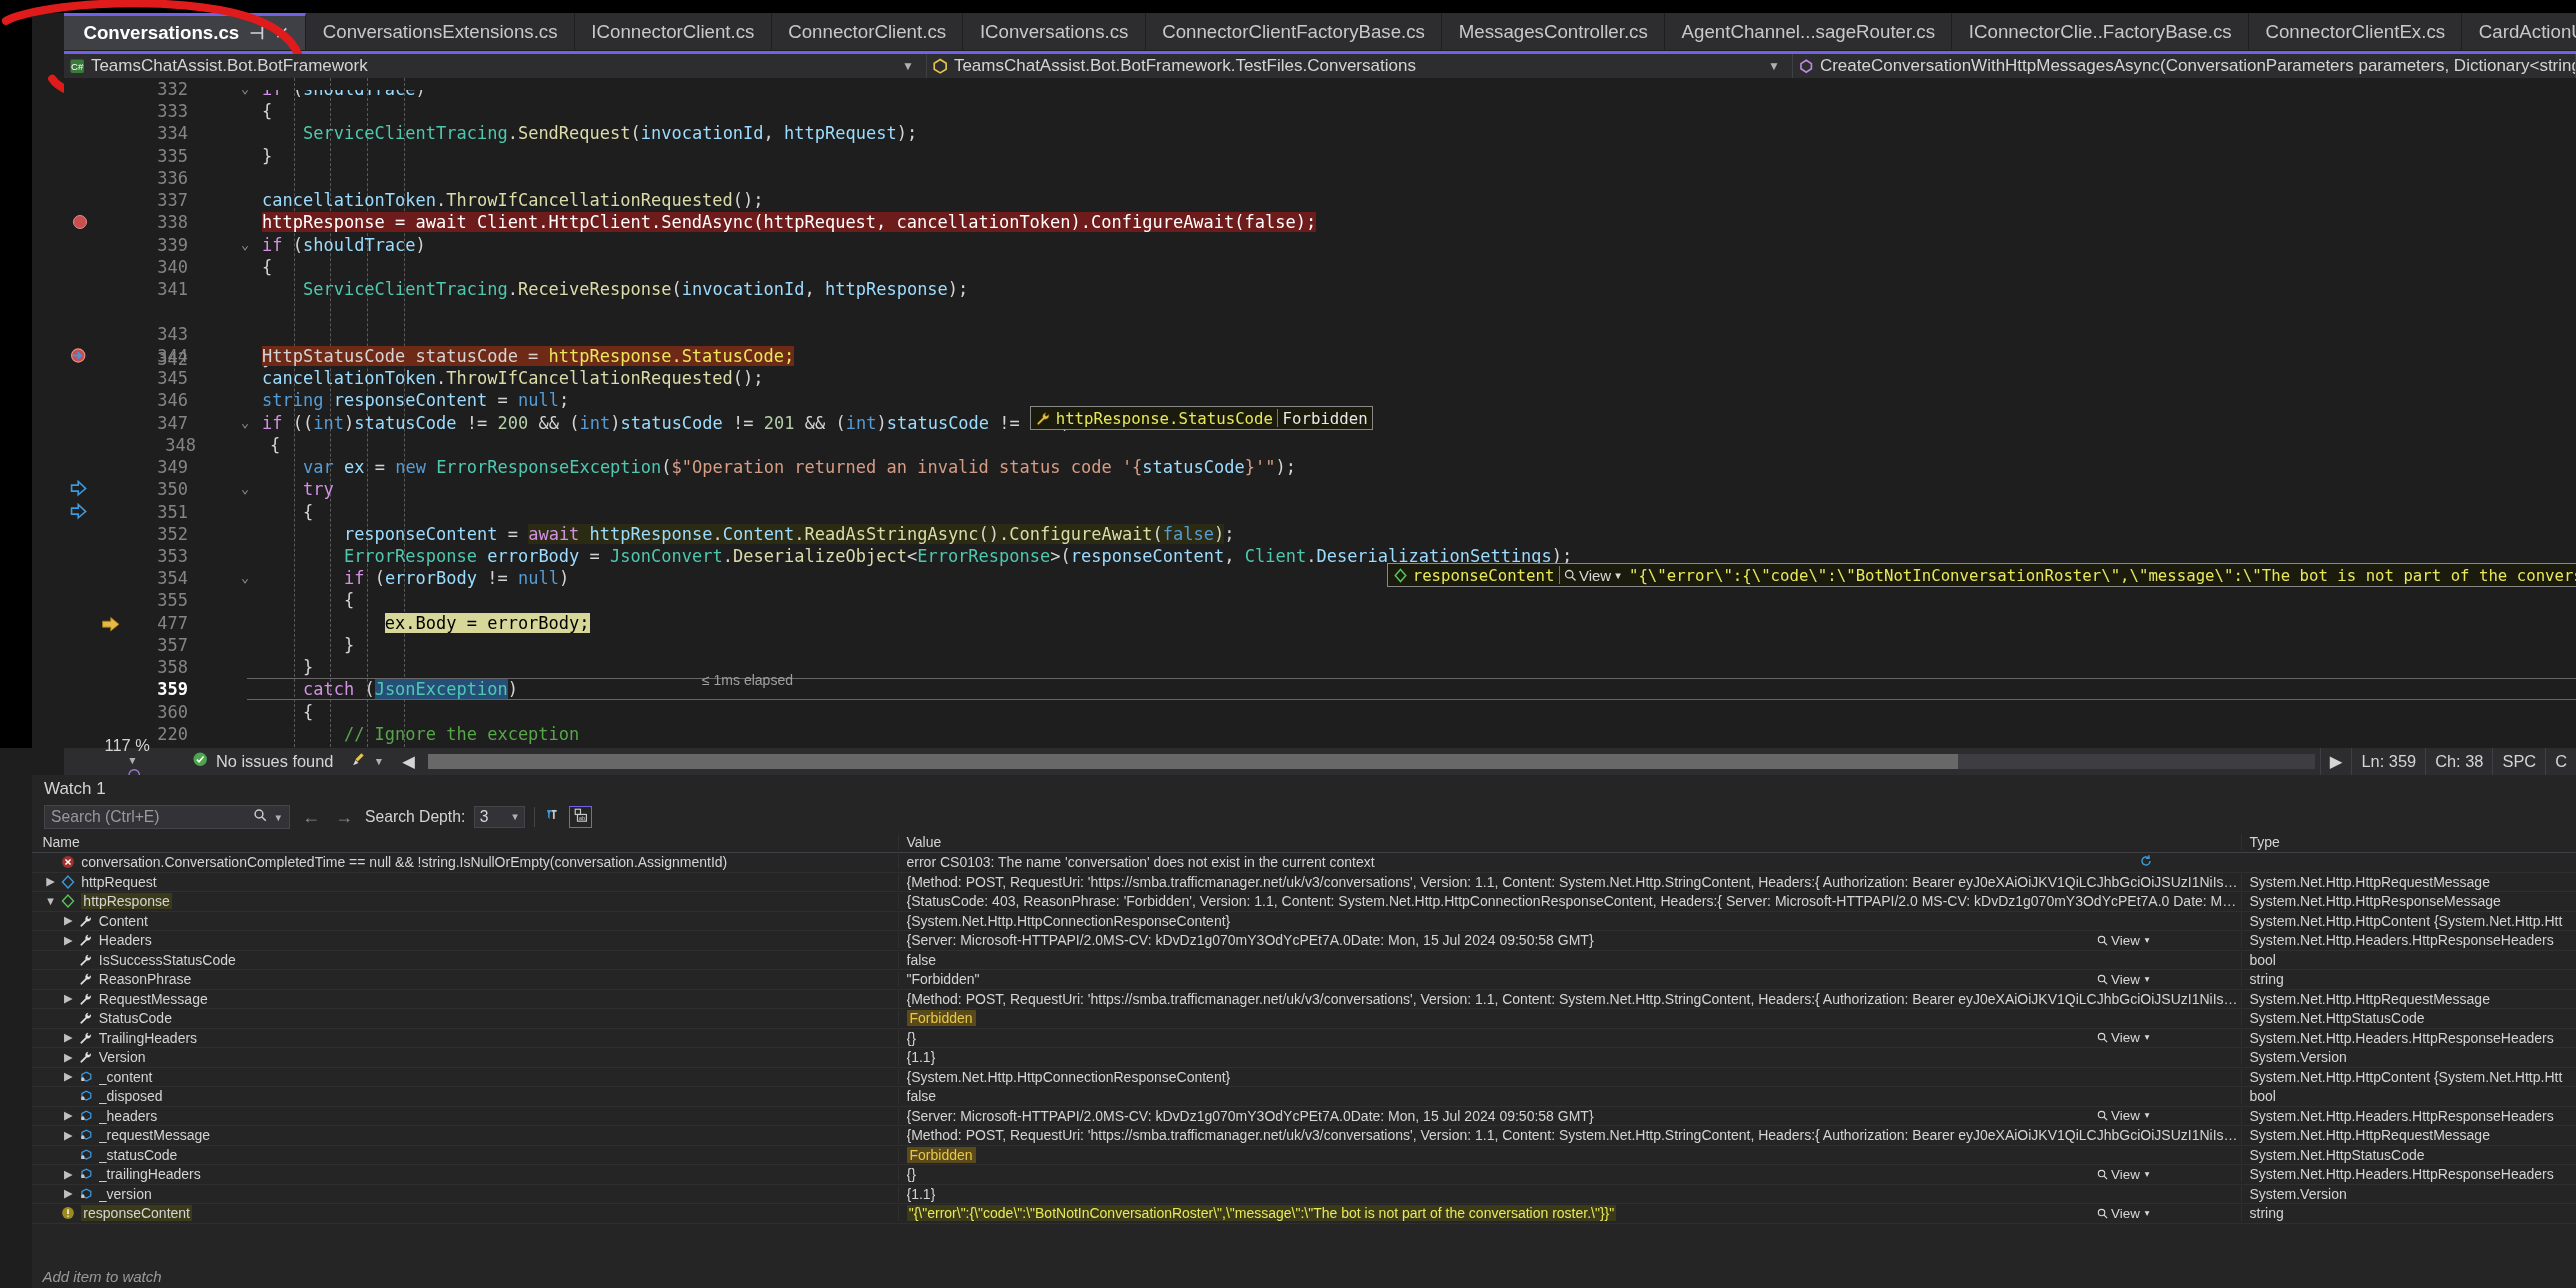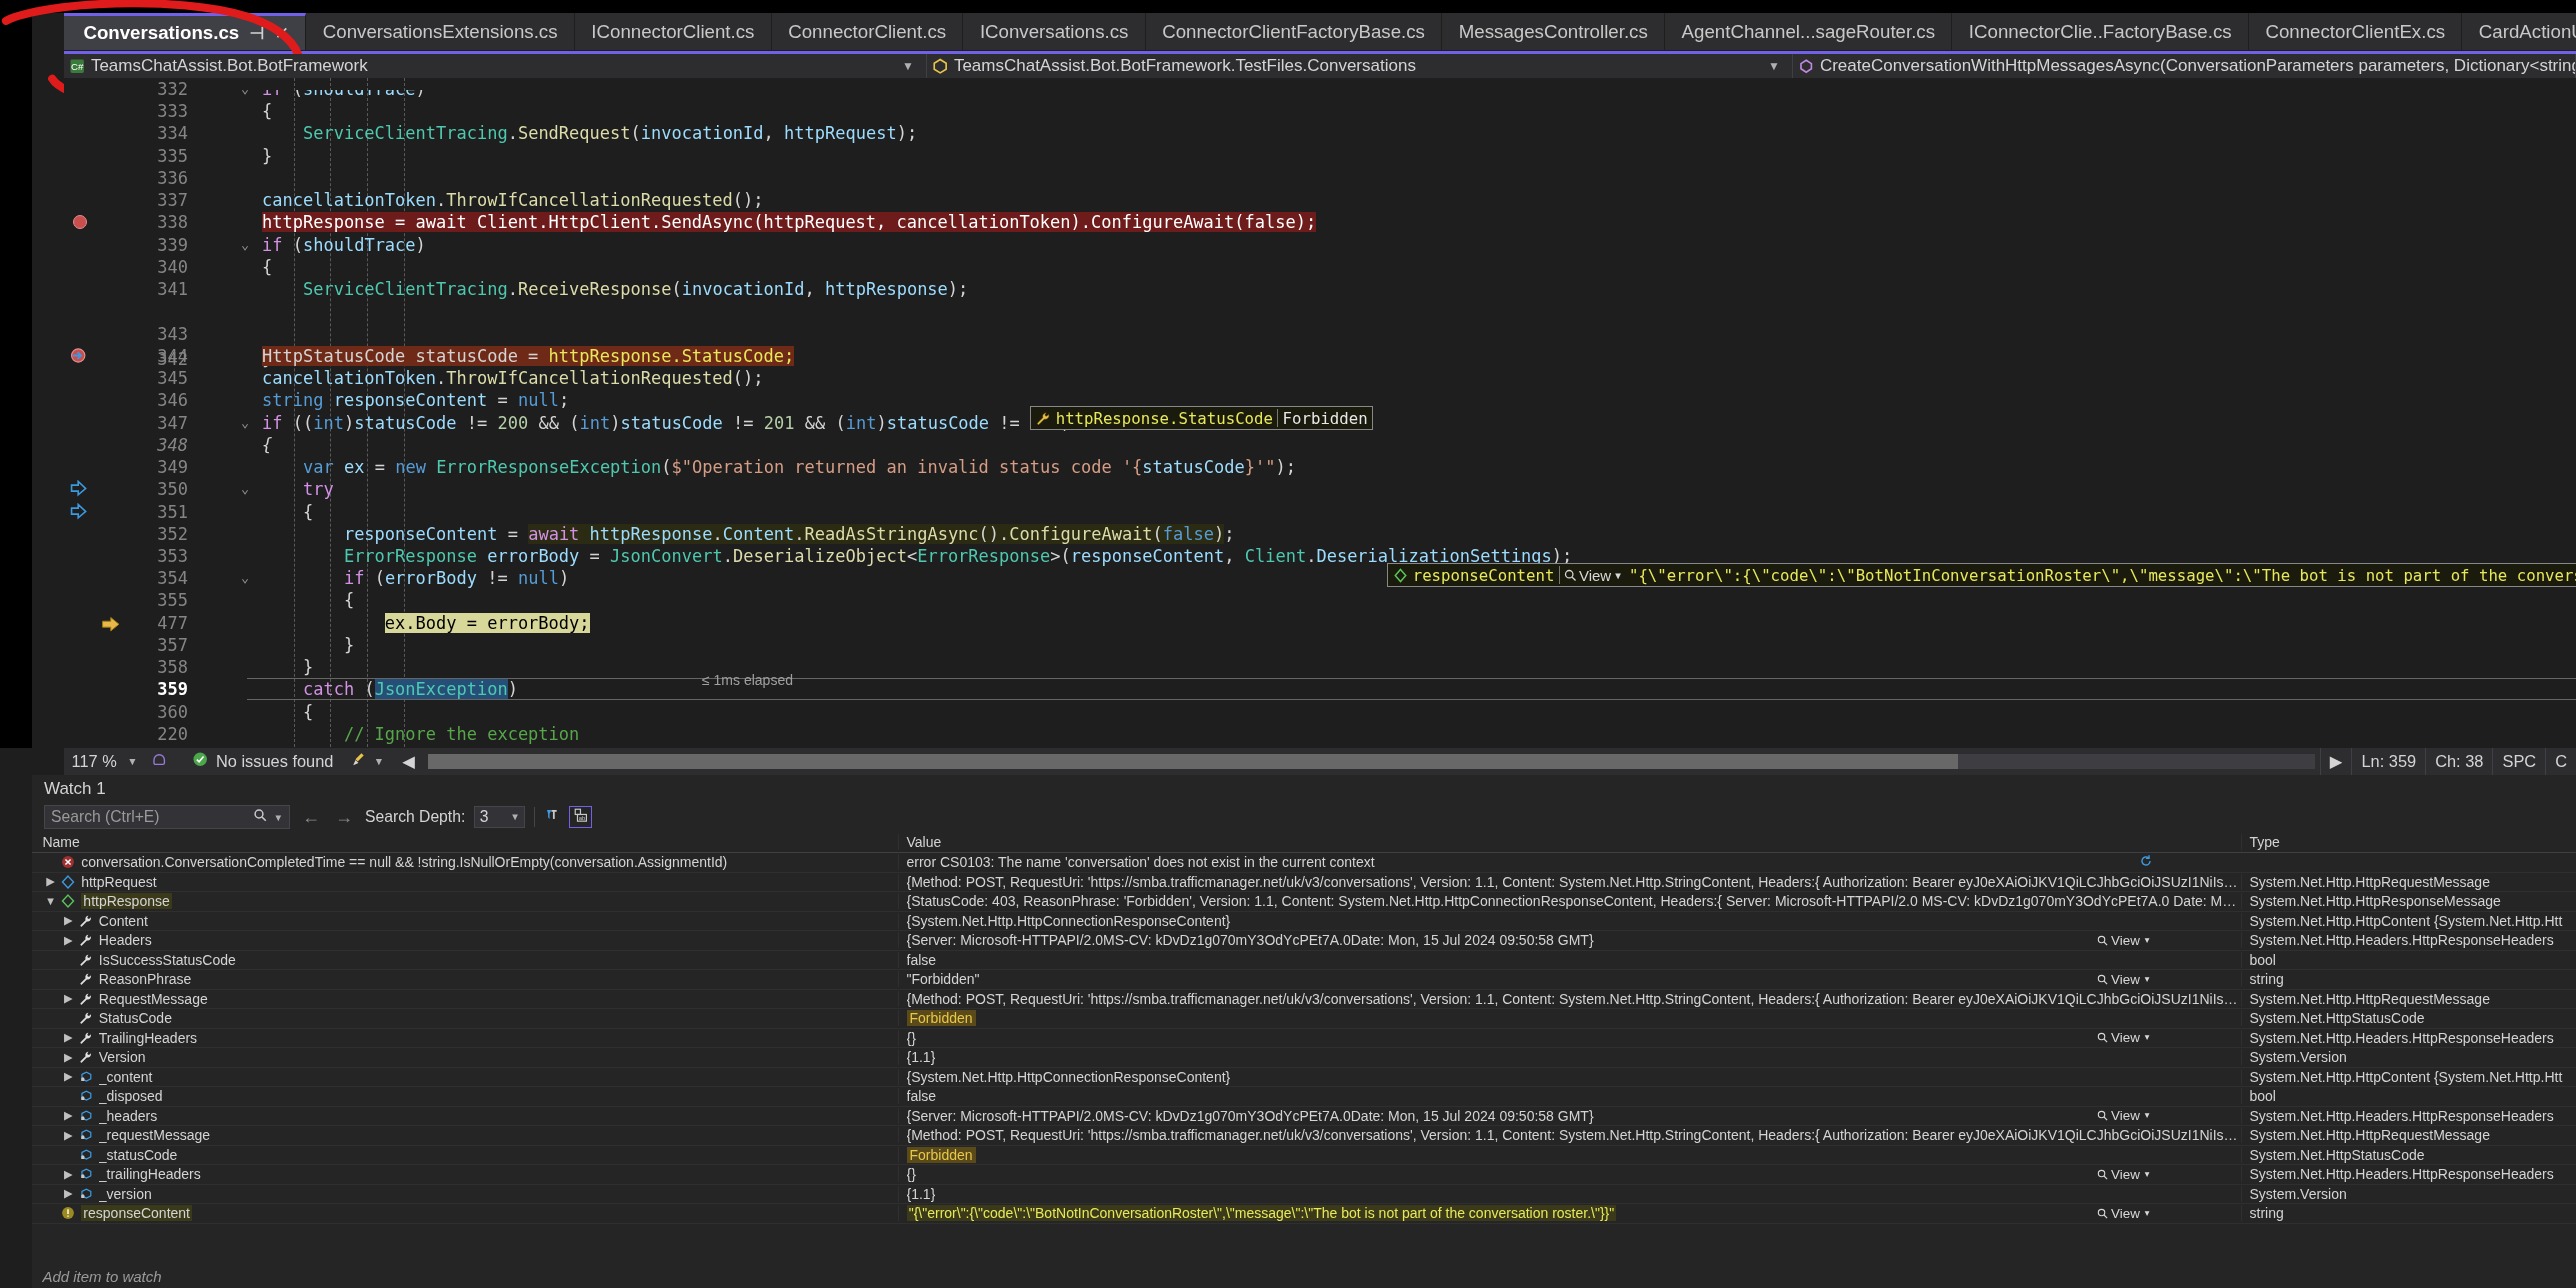--- a/index.html
+++ b/index.html
@@ -186,20 +186,21 @@
   #editor-status {
     position: absolute; left: 64px; top: 748px;
     width: 2512px; height: 27px;
     background: #2d2d30;
     display: flex; align-items: center;
     font-size: 16.4px; color: #d4d4d4;
   }
   #editor-status .zoombox {
     display: flex; align-items: center; width: 119px;
     padding-left: 7.5px;
+    flex-direction: column;
   }
   #editor-status .cell { display: flex; align-items: center; padding: 0 9px; }
   #hscroll-track {
     flex: 1; height: 15px; background: #3e3e42; margin: 0 4.5px; position: relative;
   }
   #hscroll-thumb {
     position: absolute; left: 0; top: 0; height: 100%;
     width: 1530px; background: #686868;
   }
   .status-right { display: flex; align-items: center; }
@@ -396,21 +397,21 @@
         <div class="codeline" style="top: 200px; position: absolute; left: 0px; right: 0px;"><span class="lnum">341</span><span class="ctext">    <span class="typ">ServiceClientTracing</span><span class="pun">.</span><span class="mth">ReceiveResponse</span><span class="pun">(</span><span class="var">invocationId</span><span class="pun">,</span> <span class="var">httpResponse</span><span class="pun">);</span></span></div>
         <div class="codeline" style="top: 238px; position: absolute; left: 0px; right: 0px; margin-top: 32px;"><span class="lnum">342</span><span class="ctext"><span class="pun">}</span></span></div>
         <div class="codeline" style="top: 245px; position: absolute; left: 0px; right: 0px;"><span class="lnum">343</span><span class="ctext"></span></div>
         <div class="codeline" style="top: 267px; position: absolute; left: 0px; right: 0px;"><div class="bp-arrow"><svg width="19.4" height="17" viewBox="0 0 26 23">
               <circle cx="11" cy="11.5" r="9" fill="#c94f4f" stroke="#e08e8e" stroke-width="1.6"></circle>
               <path d="M4 11.5 L14 11.5 M10 7 L15 11.5 L10 16" stroke="#3b9ae0" stroke-width="2.4" fill="none"></path>
             </svg></div><span class="lnum">344</span><span class="ctext"><span class="hl-stmt">HttpStatusCode statusCode = <span style="color:#e8e85a">httpResponse.StatusCode;</span></span></span></div>
         <div class="codeline" style="top: 289px; position: absolute; left: 0px; right: 0px;"><span class="lnum">345</span><span class="ctext"><span class="var">cancellationToken</span><span class="pun">.</span><span class="mth">ThrowIfCancellationRequested</span><span class="pun">();</span></span></div>
         <div class="codeline" style="top: 311px; position: absolute; left: 0px; right: 0px;"><span class="lnum">346</span><span class="ctext"><span class="kw">string</span> <span class="var">responseContent</span> <span class="pun">=</span> <span class="kw">null</span><span class="pun">;</span></span></div>
         <div class="codeline" style="top: 334px; position: absolute; left: 0px; right: 0px;"><span class="lnum">347</span><span class="fold">⌄</span><span class="ctext"><span class="kwp">if</span> <span class="pun">((</span><span class="kw">int</span><span class="pun">)</span><span class="var">statusCode</span> <span class="pun">!=</span> <span class="num">200</span> <span class="pun">&amp;&amp;</span> <span class="pun">(</span><span class="kw">int</span><span class="pun">)</span><span class="var">statusCode</span> <span class="pun">!=</span> <span class="num">201</span> <span class="pun">&amp;&amp;</span> <span class="pun">(</span><span class="kw">int</span><span class="pun">)</span><span class="var">statusCode</span> <span class="pun">!=</span> <span class="num">202</span><span class="pun">)</span></span></div>
-        <div class="codeline" style="top: 356px; position: absolute; left: 0px; right: 0px; font-style: italic;"><span class="lnum">348</span><span class="ctext"><span class="pun">{</span></span></div>
+        <div class="codeline" style="top: 356px; position: absolute; left: 8px; right: 0px;"><span class="lnum">348</span><span class="ctext"><span class="pun">{</span></span></div>
         <div class="codeline" style="top: 378px; position: absolute; left: 0px; right: 0px;"><span class="lnum">349</span><span class="ctext">    <span class="kw">var</span> <span class="var">ex</span> <span class="pun">=</span> <span class="kw">new</span> <span class="typ">ErrorResponseException</span><span class="pun">(</span><span class="str">$"Operation returned an invalid status code '{</span><span class="var">statusCode</span><span class="str">}'"</span><span class="pun">);</span></span></div>
         <div class="codeline" style="top: 400px; position: absolute; left: 0px; right: 0px;"><div class="bp-arrow" style="left: 6px;"><svg width="19.4" height="17" viewBox="0 0 26 23">
               <path d="M2 7 L11 7 L11 2 L21 11.5 L11 20 L11 15 L2 15 Z" fill="none" stroke="#3b9ae0" stroke-width="2.2"></path>
             </svg></div><span class="lnum">350</span><span class="fold">⌄</span><span class="ctext">    <span class="kwp">try</span></span></div>
         <div class="codeline" style="top: 423px; position: absolute; left: 0px; right: 0px;"><div class="bp-arrow" style="left: 6px;"><svg width="19.4" height="17" viewBox="0 0 26 23">
               <path d="M2 7 L11 7 L11 2 L21 11.5 L11 20 L11 15 L2 15 Z" fill="none" stroke="#3b9ae0" stroke-width="2.2"></path>
             </svg></div><span class="lnum">351</span><span class="ctext">    <span class="pun">{</span></span></div>
         <div class="codeline" style="top: 445px; position: absolute; left: 0px; right: 0px;"><span class="lnum">352</span><span class="ctext">        <span class="var">responseContent</span> <span class="pun">=</span> <span class="hl-dim"><span class="kwp">await</span> <span class="var">httpResponse</span><span class="pun">.</span><span class="var">Content</span><span class="pun">.</span><span class="mth">ReadAsStringAsync</span><span class="pun">().</span><span class="mth">ConfigureAwait</span><span class="pun">(</span><span class="kw">false</span><span class="pun">)</span></span><span class="pun">;</span></span></div>
         <div class="codeline" style="top: 467px; position: absolute; left: 0px; right: 0px;"><span class="lnum">353</span><span class="ctext">        <span class="typ">ErrorResponse</span> <span class="var">errorBody</span> <span class="pun">=</span> <span class="typ">JsonConvert</span><span class="pun">.</span><span class="mth">DeserializeObject</span><span class="pun">&lt;</span><span class="typ">ErrorResponse</span><span class="pun">&gt;(</span><span class="var">responseContent</span><span class="pun">,</span> <span class="typ">Client</span><span class="pun">.</span><span class="var">DeserializationSettings</span><span class="pun">);</span></span></div>
         <div class="codeline" style="top: 489px; position: absolute; left: 0px; right: 0px;"><span class="lnum">354</span><span class="fold">⌄</span><span class="ctext">        <span class="kwp">if</span> <span class="pun">(</span><span class="var">errorBody</span> <span class="pun">!=</span> <span class="kw">null</span><span class="pun">)</span></span></div>

